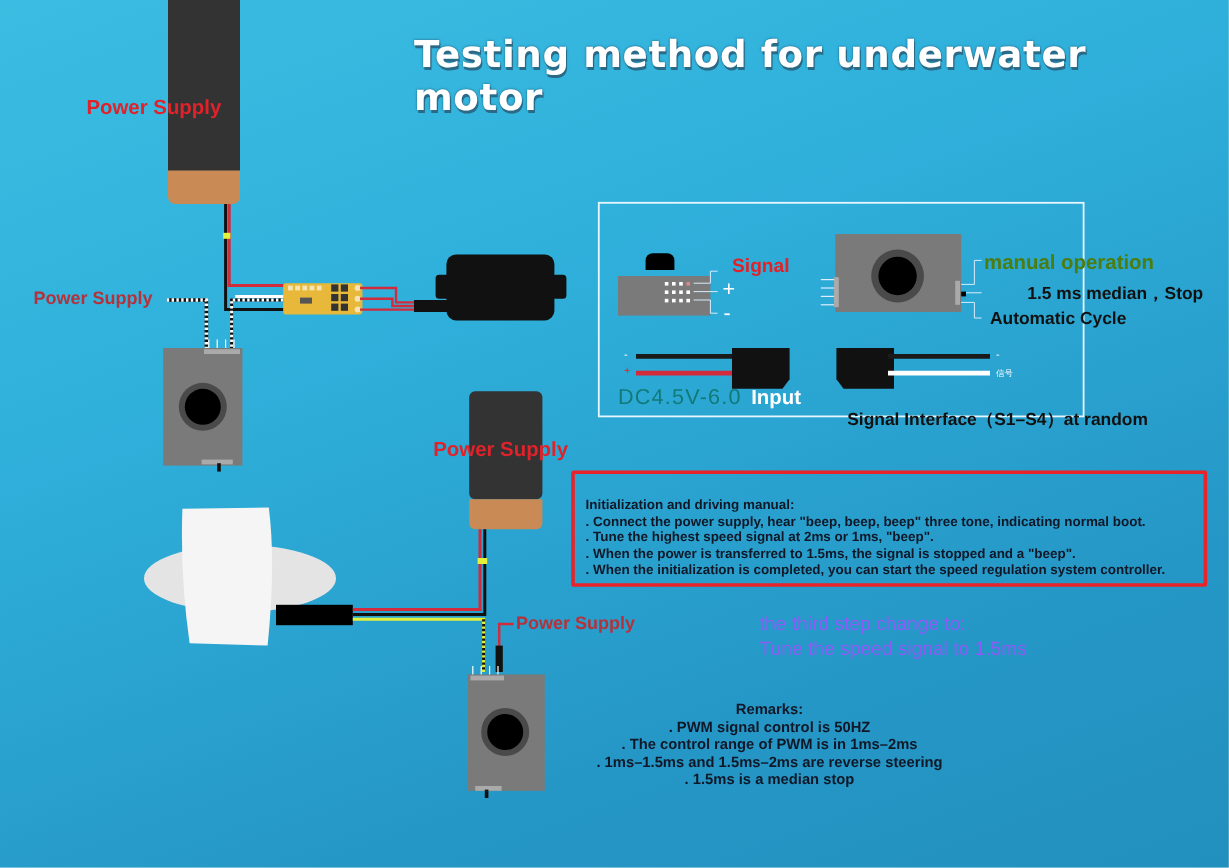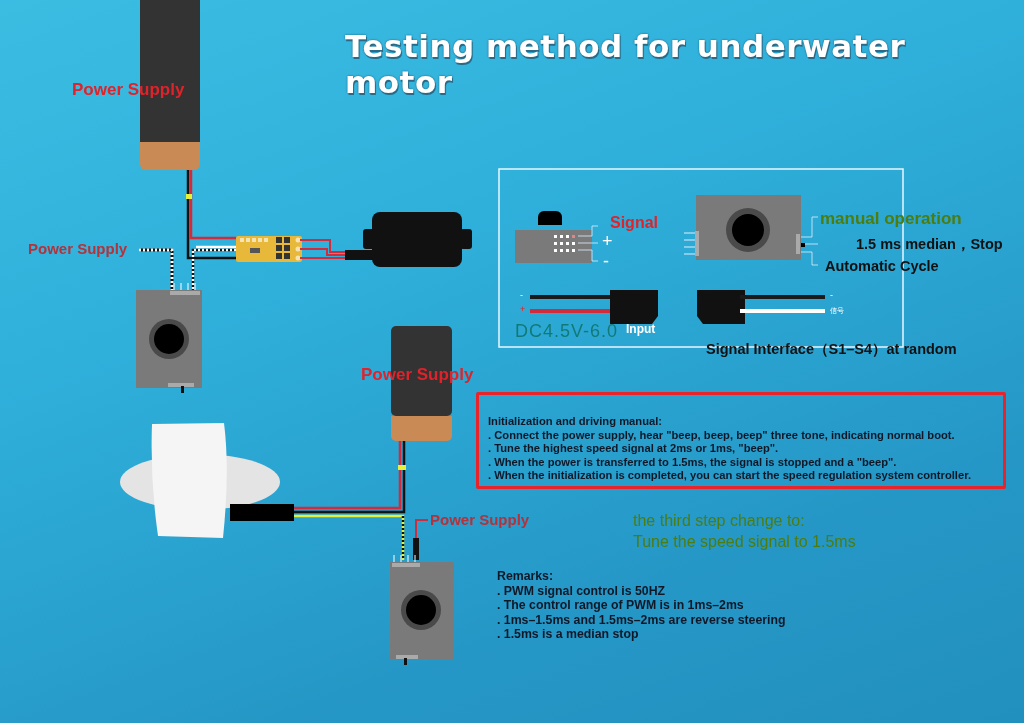--- a/index.html
+++ b/index.html
@@ -16,33 +16,33 @@
     text-shadow: 1px 2px 0 #2a6a86, 0 0 2px #1d5570;
   }
   .ps-red { color: #e0222a; font-weight: bold; font-size: 17px; }
   .ps-dark { color: #b3323b; font-weight: bold; font-size: 15px; }
   svg#diagram { position: absolute; left: 0; top: 0; }
   .signal-label { color: #e0222a; font-weight: bold; font-size: 16px; }
   .dark-label { color: #111; font-weight: bold; font-size: 14.5px; }
   .big-dark { color: #4d7c0f; font-weight: bold; font-size: 17px; }
   .pm { color: #ffffff; font-size: 18px; }
   .dc-label { color: #0f766e; font-size: 18px; letter-spacing: 1px; opacity: 0.9;}
-  .input-label { color: #ffffff; font-weight: bold; font-size: 12px; }
+  .input-label { color: #ffffff; font-weight: bold; font-size: 17px; }
   .init-box {
     left: 476px; top: 392px; width: 530px; height: 97px;
     border: 3px solid #e8232a; box-sizing: border-box; border-radius: 2px;
   }
   .init-text {
     left: 488px; top: 415px; color: #101828; font-size: 11.2px; font-weight: bold; line-height: 13.6px;
   }
   .third {
-    left: 633px; top: 510px; color: #4d7c0f; font-size: 16px; line-height: 21px;
+    left: 633px; top: 510px; color: #8b5cf6; font-size: 16px; line-height: 21px;
   }
   .remarks {
-    left: 497px; top: 569px; color: #101828; font-size: 12.3px; font-weight: bold; line-height: 14.5px;
+    left: 497px; top: 584px; color: #101828; font-size: 12.3px; font-weight: bold; line-height: 14.5px; text-align: center;
   }
 </style>
 </head>
 <body>
 
 <svg id="diagram" width="1024" height="723" viewBox="0 0 1024 723">
 
   <g>
     <rect x="140" y="0" width="60" height="150" fill="#333333"></rect>
     <path d="M140 142 h60 v22 a6 6 0 0 1 -6 6 h-48 a6 6 0 0 1 -6 -6 z" fill="#c98a56"></path>

